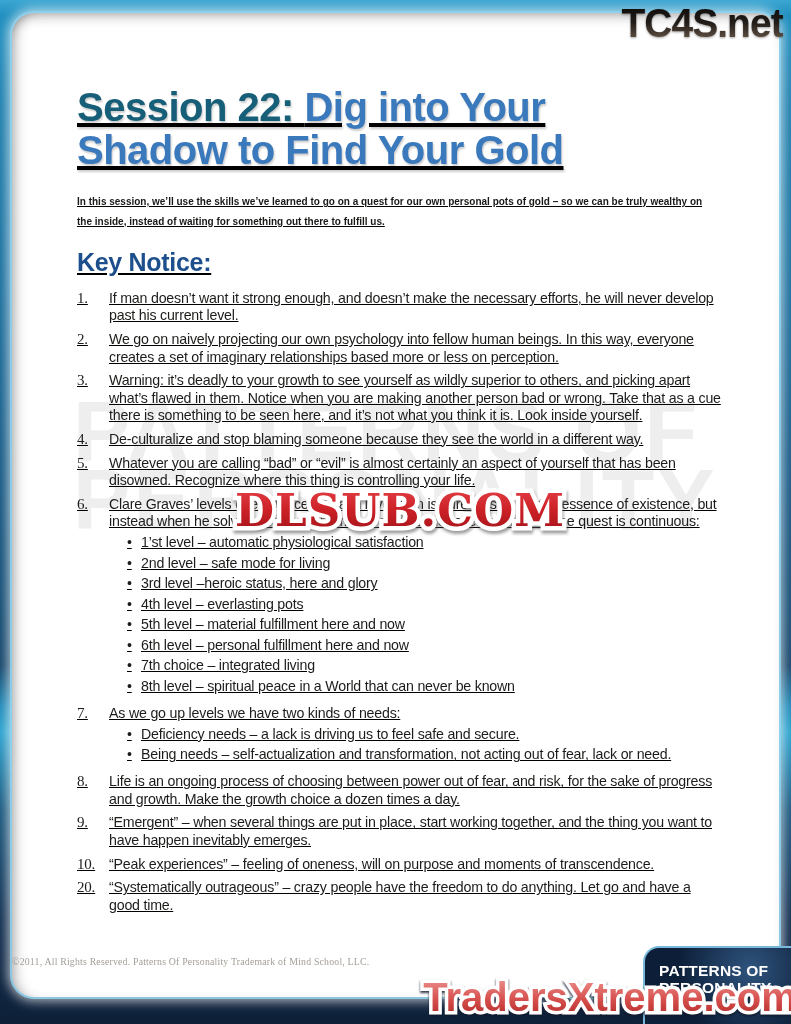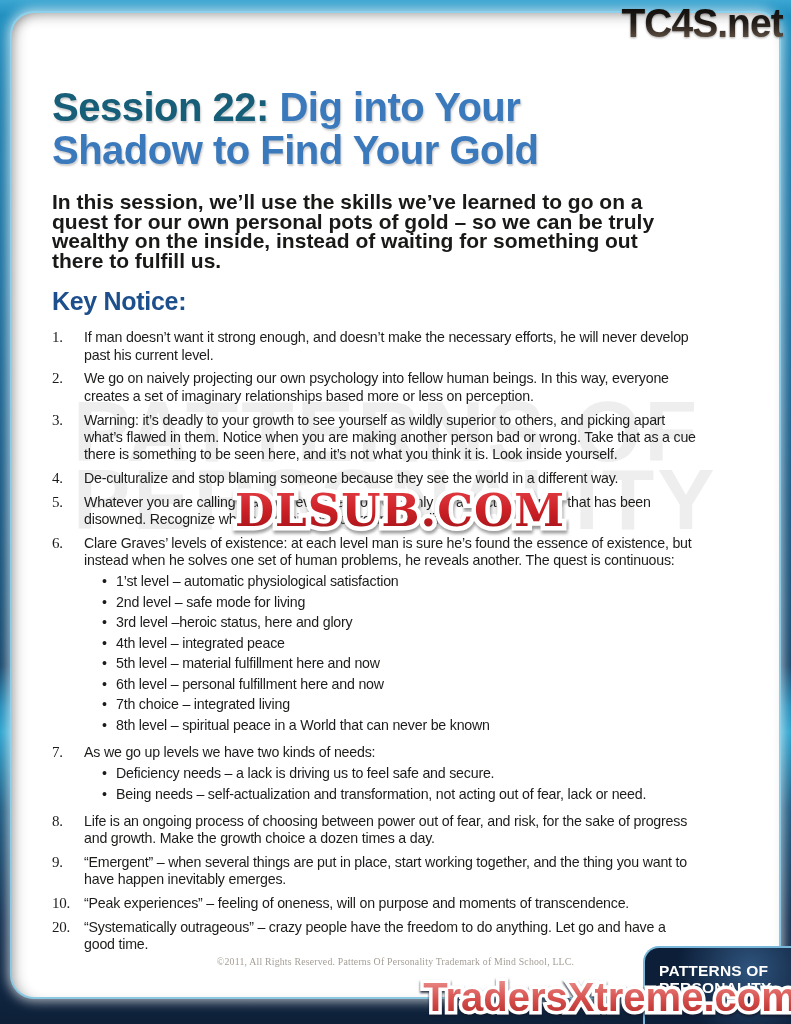--- a/index.html
+++ b/index.html
@@ -25,51 +25,51 @@
     z-index:1;
   }
 
   
   .bgwm{
     position:absolute;left:61px;top:384px;width:680px;z-index:0;
     font-weight:bold;font-size:86px;line-height:68px;letter-spacing:3px;
     color:#eeeeee;white-space:nowrap;user-select:none;
   }
 
-  .content{position:absolute;inset:0;padding:73px 40px 0 40px;z-index:1;}
+  .content{position:absolute;inset:0;padding:73px 40px 0 65px;z-index:1;text-decoration:underline;}
 
   .title{
     font-size:40px;line-height:42.5px;font-weight:bold;letter-spacing:-0.5px;
     width:615px;text-shadow:1px 2px 2px rgba(110,110,110,.35);
   }
   .title .t-prefix{color:#175e78;}
   .title .t-highlight{color:#3b79bd;}
 
   .intro{
     margin-top:21px;width:640px;
-    font-weight:bold;font-size:21px;line-height:19.6px;color:#191917;
+    font-weight:bold;font-size:10px;line-height:19.6px;color:#191917;
   }
 
   .kp-heading{
     margin-top:17px;font-size:25px;font-weight:bold;color:#1d4f8c;letter-spacing:-0.3px;
   }
 
   .kp-list{margin-top:13px;width:648px;}
   .kp-item{
     display:flex;margin-bottom:6.5px;
     font-size:14.2px;line-height:17.3px;letter-spacing:-0.2px;color:#1c1c1a;
   }
   .kp-num{flex:0 0 22px;width:22px;font-family:"Liberation Serif",serif;font-size:15px;}
   .kp-body{flex:1;margin-left:10px;}
   .kp-bullets{margin:4px 0 1px 18px;}
   .kp-bullet{display:flex;margin-bottom:3.2px;}
   .kp-dot{flex:0 0 14px;width:14px;}
 
   .footer{
-    position:absolute;left:0;right:0;bottom:30px;text-align:center;
+    position:absolute;left:0;right:0;bottom:30px;text-align:left;
     font-family:"Liberation Serif",serif;font-size:9.8px;color:#a39d96;letter-spacing:.2px;
     z-index:2;
   }
 
   
   .tc4s{
     position:absolute;top:0;right:8px;z-index:7;
     font-size:41px;font-weight:bold;letter-spacing:-1px;line-height:46px;
     transform:scaleX(.95);transform-origin:100% 0;
     background:linear-gradient(180deg,#0e0c0a 15%,#231d19 50%,#6e5c4c 92%);
@@ -144,21 +144,21 @@
               <div class="kp-bullet">
                 <span class="kp-dot">•</span>
                 <span>2nd level – safe mode for living</span>
               </div>
               <div class="kp-bullet">
                 <span class="kp-dot">•</span>
                 <span>3rd level –heroic status, here and glory</span>
               </div>
               <div class="kp-bullet">
                 <span class="kp-dot">•</span>
-                <span>4th level – integrated peace</span>
+                <span>4th level – everlasting pots</span>
               </div>
               <div class="kp-bullet">
                 <span class="kp-dot">•</span>
                 <span>5th level – material fulfillment here and now</span>
               </div>
               <div class="kp-bullet">
                 <span class="kp-dot">•</span>
                 <span>6th level – personal fulfillment here and now</span>
               </div>
               <div class="kp-bullet">

